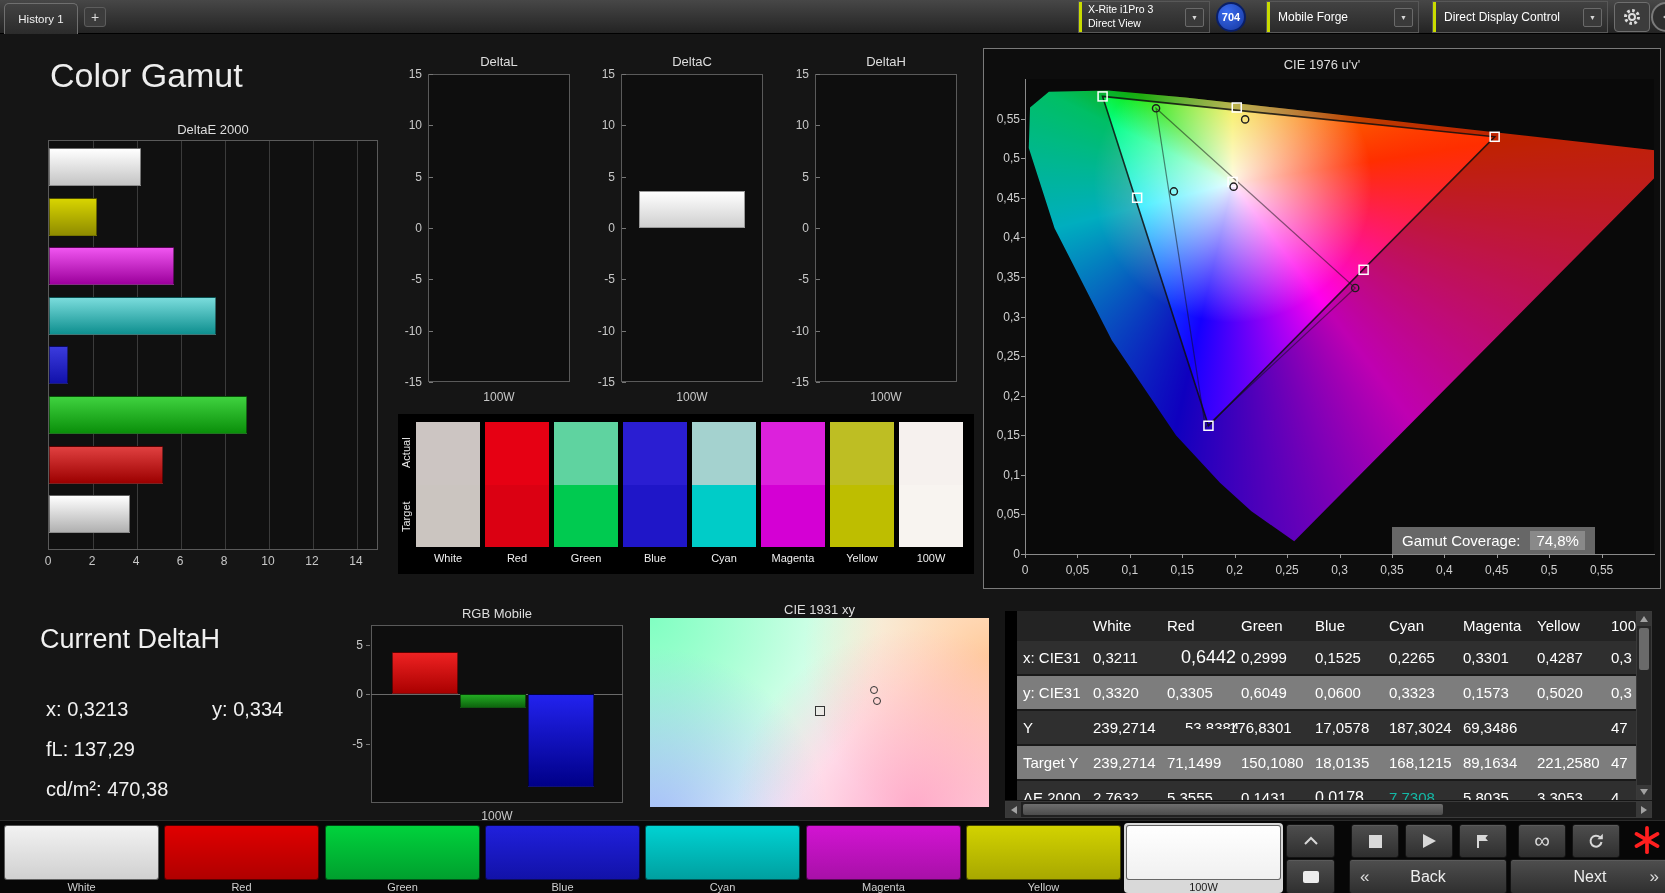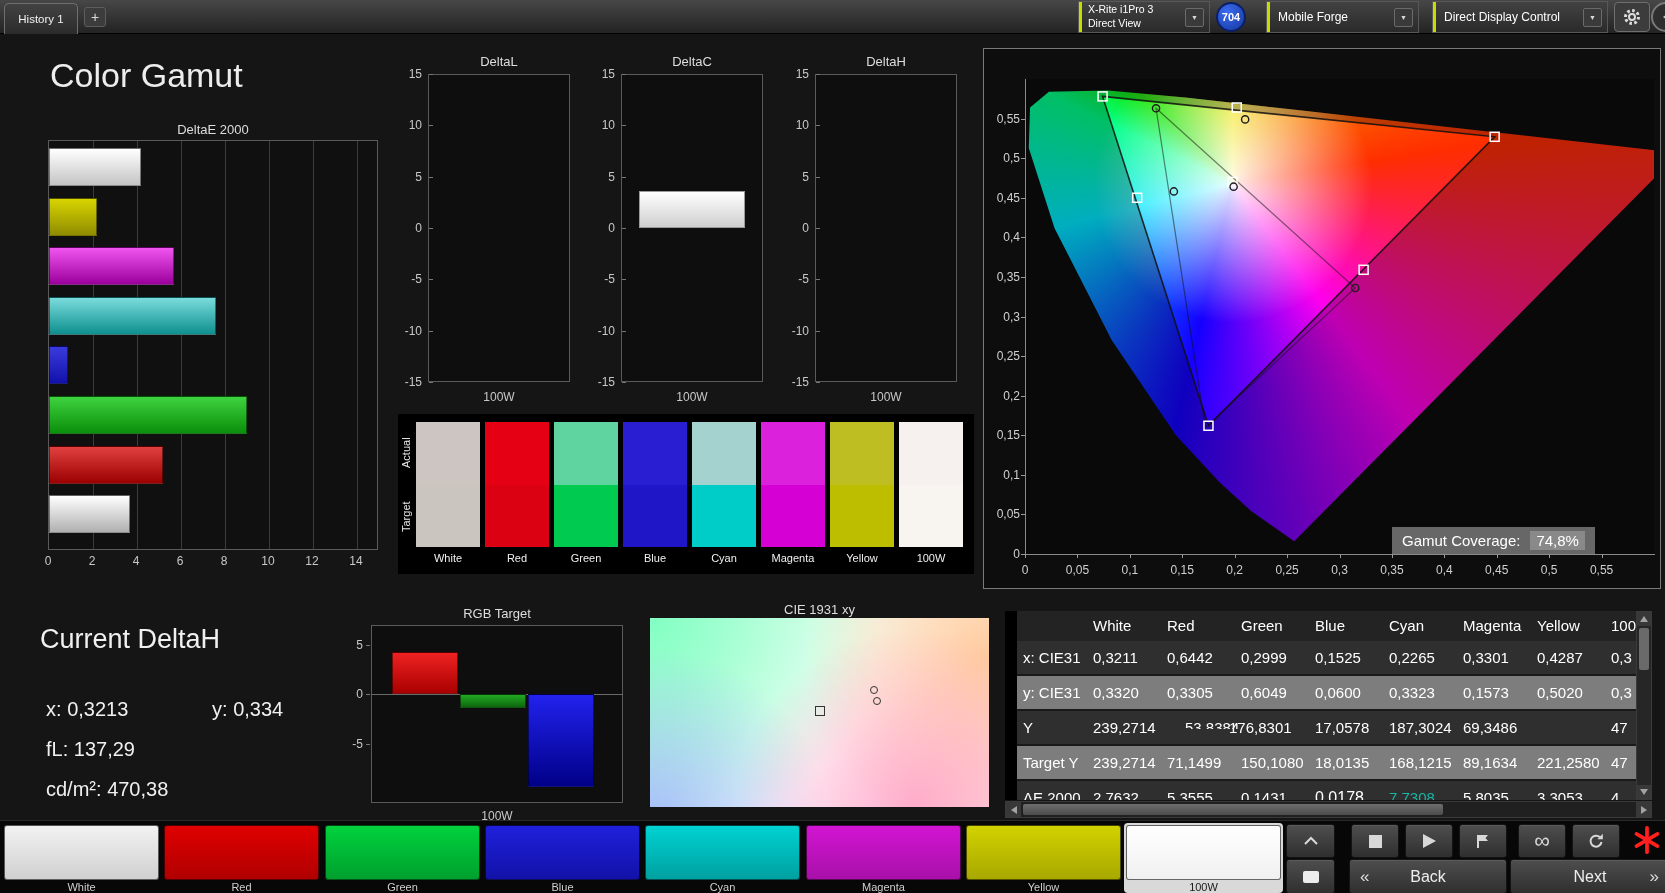--- a/index.html
+++ b/index.html
@@ -259,20 +259,21 @@
     <div style="position: absolute; box-sizing: border-box; left: 363px; top: 138px; width: 64px; text-align: center; font-size: 11px; color: rgb(240, 240, 240);">Magenta</div>
     <div style="position: absolute; box-sizing: border-box; left: 432px; top: 8px; width: 64px; height: 63px; background: rgb(190, 190, 35);"></div>
     <div style="position: absolute; box-sizing: border-box; left: 432px; top: 71px; width: 64px; height: 62px; background: rgb(190, 190, 0);"></div>
     <div style="position: absolute; box-sizing: border-box; left: 432px; top: 138px; width: 64px; text-align: center; font-size: 11px; color: rgb(240, 240, 240);">Yellow</div>
     <div style="position: absolute; box-sizing: border-box; left: 501px; top: 8px; width: 64px; height: 63px; background: rgb(246, 241, 238);"></div>
     <div style="position: absolute; box-sizing: border-box; left: 501px; top: 71px; width: 64px; height: 62px; background: rgb(248, 244, 240);"></div>
     <div style="position: absolute; box-sizing: border-box; left: 501px; top: 138px; width: 64px; text-align: center; font-size: 11px; color: rgb(240, 240, 240);">100W</div>
   </div>
 
 <div id="uvpanel" class="abs">
+  <div id="uv-title">CIE 1976 u'v'</div>
   <div id="uv-plot"></div>
   <svg id="uv-svg" width="629" height="475" viewBox="0 0 629 475">
       <path d="M0 0H629V475H0Z M77.6 17.4 L 469.7 57.8 L 183.5 346.8 Z" fill="rgba(0,0,0,0.25)" fill-rule="evenodd"></path>
       <polygon points="77.57666666666667,17.416666666666682 469.65333333333336,57.79166666666663 183.45833333333334,346.75" fill="none" stroke="rgba(15,15,15,0.85)" stroke-width="1.6"></polygon>
       <polygon points="131.04166666666669,29.291666666666693 330.225,208.99999999999997 180.31333333333333,348.3333333333333" fill="none" stroke="rgba(15,15,15,0.5)" stroke-width="1.2"></polygon>
       <rect x="73.07666666666667" y="12.916666666666682" width="9" height="9" fill="none" stroke="#ffffff" stroke-width="1.5"></rect>
       <rect x="207.26333333333338" y="24.000000000000025" width="9" height="9" fill="none" stroke="#ffffff" stroke-width="1.5"></rect>
       <rect x="465.15333333333336" y="53.29166666666663" width="9" height="9" fill="none" stroke="#ffffff" stroke-width="1.5"></rect>
       <rect x="107.67166666666667" y="114.24999999999997" width="9" height="9" fill="none" stroke="#ffffff" stroke-width="1.5"></rect>
       <rect x="203.07000000000002" y="98.41666666666667" width="9" height="9" fill="none" stroke="#ffffff" stroke-width="1.5"></rect>
@@ -352,21 +353,21 @@
 <div id="cr-fl" class="abs crline">
   <span>fL:</span>
   <span>137,29</span>
 </div>
 <div id="cr-cd" class="abs crline">
   <span>cd/m²:</span>
   <span>470,38</span>
 </div>
 
 <div id="rgbw" class="abs">
-  <div id="rgb-title">RGB Target</div>
+  <div id="rgb-title">RGB Mobile</div>
   <div id="rgb-box"></div>
   <div id="rgb-xlabel">100W</div>
 <div style="position: absolute; box-sizing: border-box; left: 0px; top: 30.7778px; width: 30px; height: 16px; line-height: 16px; text-align: right; font-size: 12px; color: rgb(200, 200, 200);">5</div>
     <div style="position: absolute; box-sizing: border-box; left: 33px; top: 38.7778px; width: 4px; height: 1px; background: rgb(119, 119, 119);"></div>
     <div style="position: absolute; box-sizing: border-box; left: 0px; top: 80.2222px; width: 30px; height: 16px; line-height: 16px; text-align: right; font-size: 12px; color: rgb(200, 200, 200);">0</div>
     <div style="position: absolute; box-sizing: border-box; left: 33px; top: 88.2222px; width: 4px; height: 1px; background: rgb(119, 119, 119);"></div>
     <div style="position: absolute; box-sizing: border-box; left: 0px; top: 129.667px; width: 30px; height: 16px; line-height: 16px; text-align: right; font-size: 12px; color: rgb(200, 200, 200);">-5</div>
     <div style="position: absolute; box-sizing: border-box; left: 33px; top: 137.667px; width: 4px; height: 1px; background: rgb(119, 119, 119);"></div>
     <div style="position: absolute; box-sizing: border-box; left: 38px; top: 88.2222px; width: 252px; height: 1px; background: rgb(106, 106, 106);"></div>
     <div style="position: absolute; box-sizing: border-box; left: 59px; top: 45.7px; width: 66px; height: 42.5222px; background: linear-gradient(rgb(238, 34, 34), rgb(170, 0, 0)); border: 1px solid rgba(0, 0, 0, 0.5);"></div>
@@ -387,21 +388,21 @@
     <div style="position: absolute; box-sizing: border-box; left: 158px; top: 0px; width: 74px; height: 30px; line-height: 30px; padding-left: 4px; font-size: 15px; color: rgb(255, 255, 255); white-space: nowrap; overflow: hidden;">Red</div>
     <div style="position: absolute; box-sizing: border-box; left: 232px; top: 0px; width: 74px; height: 30px; line-height: 30px; padding-left: 4px; font-size: 15px; color: rgb(255, 255, 255); white-space: nowrap; overflow: hidden;">Green</div>
     <div style="position: absolute; box-sizing: border-box; left: 306px; top: 0px; width: 74px; height: 30px; line-height: 30px; padding-left: 4px; font-size: 15px; color: rgb(255, 255, 255); white-space: nowrap; overflow: hidden;">Blue</div>
     <div style="position: absolute; box-sizing: border-box; left: 380px; top: 0px; width: 74px; height: 30px; line-height: 30px; padding-left: 4px; font-size: 15px; color: rgb(255, 255, 255); white-space: nowrap; overflow: hidden;">Cyan</div>
     <div style="position: absolute; box-sizing: border-box; left: 454px; top: 0px; width: 74px; height: 30px; line-height: 30px; padding-left: 4px; font-size: 15px; color: rgb(255, 255, 255); white-space: nowrap; overflow: hidden;">Magenta</div>
     <div style="position: absolute; box-sizing: border-box; left: 528px; top: 0px; width: 74px; height: 30px; line-height: 30px; padding-left: 4px; font-size: 15px; color: rgb(255, 255, 255); white-space: nowrap; overflow: hidden;">Yellow</div>
     <div style="position: absolute; box-sizing: border-box; left: 602px; top: 0px; width: 74px; height: 30px; line-height: 30px; padding-left: 4px; font-size: 15px; color: rgb(255, 255, 255); white-space: nowrap; overflow: hidden;">100W</div>
     <div style="position: absolute; box-sizing: border-box; left: 12px; top: 30px; width: 619px; height: 35px; background: rgb(47, 47, 47); border-bottom: 2px solid rgb(25, 25, 25);">
       <div style="position: absolute; box-sizing: border-box; left: 2px; top: 0px; width: 70px; height: 35px; line-height: 33px; padding-left: 4px; font-size: 15px; color: rgb(255, 255, 255); white-space: nowrap;">x: CIE31</div>
       <div style="position: absolute; box-sizing: border-box; left: 72px; top: 0px; width: 74px; height: 35px; line-height: 33px; padding-left: 4px; font-size: 15px; color: rgb(255, 255, 255); white-space: nowrap; overflow: hidden;">0,3211</div>
-      <div style="position: absolute; box-sizing: border-box; left: 146px; top: 0px; width: 74px; height: 35px; line-height: 33px; padding-left: 4px; font-size: 15px; color: rgb(255, 255, 255); white-space: nowrap; overflow: hidden;">0,6442</div>
+      <div style="position: absolute; box-sizing: border-box; left: 160px; top: 0px; width: 74px; height: 35px; line-height: 33px; padding-left: 4px; font-size: 18px; color: rgb(255, 255, 255); white-space: nowrap; overflow: hidden;">0,6442</div>
       <div style="position: absolute; box-sizing: border-box; left: 220px; top: 0px; width: 74px; height: 35px; line-height: 33px; padding-left: 4px; font-size: 15px; color: rgb(255, 255, 255); white-space: nowrap; overflow: hidden;">0,2999</div>
       <div style="position: absolute; box-sizing: border-box; left: 294px; top: 0px; width: 74px; height: 35px; line-height: 33px; padding-left: 4px; font-size: 15px; color: rgb(255, 255, 255); white-space: nowrap; overflow: hidden;">0,1525</div>
       <div style="position: absolute; box-sizing: border-box; left: 368px; top: 0px; width: 74px; height: 35px; line-height: 33px; padding-left: 4px; font-size: 15px; color: rgb(255, 255, 255); white-space: nowrap; overflow: hidden;">0,2265</div>
       <div style="position: absolute; box-sizing: border-box; left: 442px; top: 0px; width: 74px; height: 35px; line-height: 33px; padding-left: 4px; font-size: 15px; color: rgb(255, 255, 255); white-space: nowrap; overflow: hidden;">0,3301</div>
       <div style="position: absolute; box-sizing: border-box; left: 516px; top: 0px; width: 74px; height: 35px; line-height: 33px; padding-left: 4px; font-size: 15px; color: rgb(255, 255, 255); white-space: nowrap; overflow: hidden;">0,4287</div>
       <div style="position: absolute; box-sizing: border-box; left: 590px; top: 0px; width: 74px; height: 35px; line-height: 33px; padding-left: 4px; font-size: 15px; color: rgb(255, 255, 255); white-space: nowrap; overflow: hidden;">0,3</div>
     </div>
     <div style="position: absolute; box-sizing: border-box; left: 12px; top: 65px; width: 619px; height: 35px; background: rgb(125, 125, 125); border-bottom: 2px solid rgb(25, 25, 25);">
       <div style="position: absolute; box-sizing: border-box; left: 2px; top: 0px; width: 70px; height: 50px; line-height: 33px; padding-left: 4px; font-size: 15px; color: rgb(255, 255, 255); white-space: nowrap;">y: CIE31</div>
       <div style="position: absolute; box-sizing: border-box; left: 72px; top: 0px; width: 74px; height: 35px; line-height: 33px; padding-left: 4px; font-size: 15px; color: rgb(255, 255, 255); white-space: nowrap; overflow: hidden;">0,3320</div>

